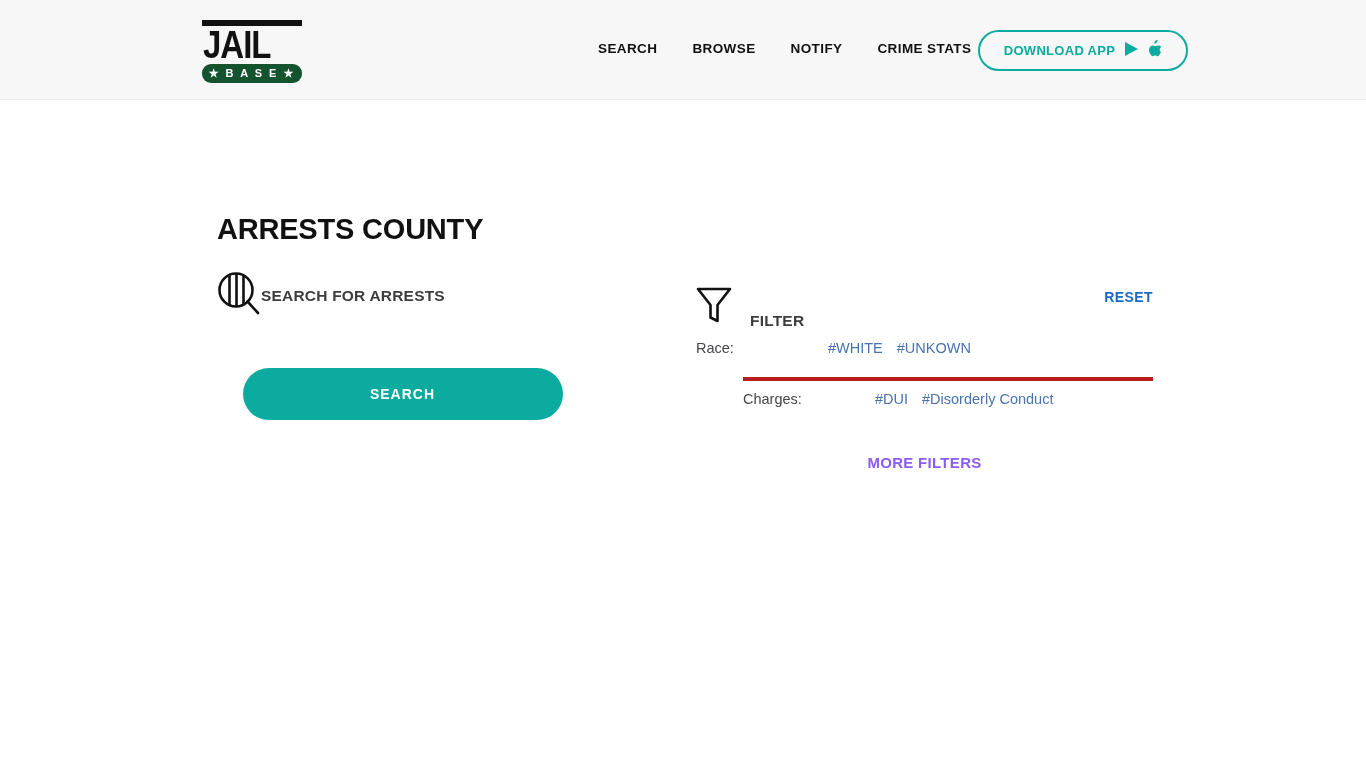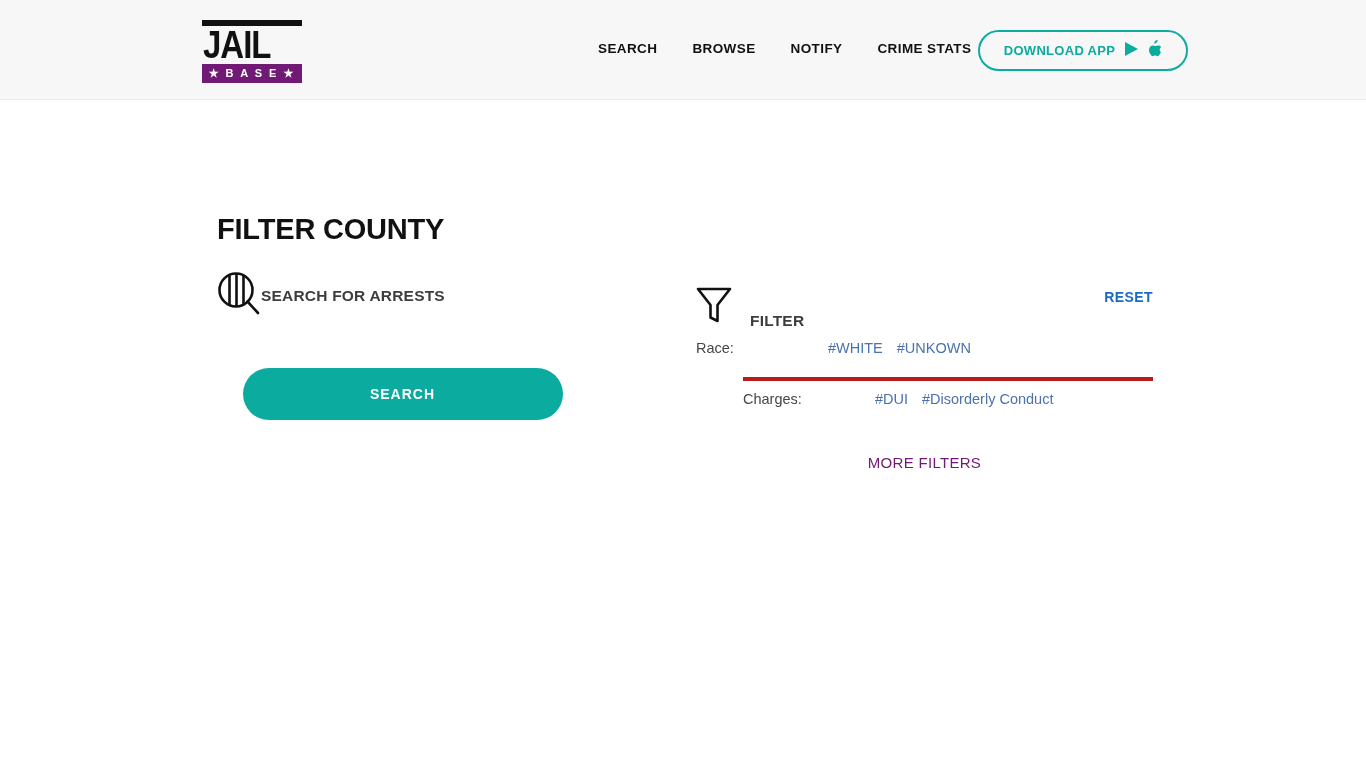--- a/index.html
+++ b/index.html
@@ -45,28 +45,29 @@
     color: #111112;
     font-stretch: condensed;
     transform: scaleY(1.15);
     transform-origin: left top;
     padding-left: 1px;
   }
   .logo-base {
     margin-top: 6px;
     width: 100px;
     height: 19px;
-    background: #701a75;
+    background: #14532d;
     color: #ffffff;
     font-size: 11px;
     font-weight: bold;
     letter-spacing: 2px;
     display: flex;
     align-items: center;
     justify-content: center;
+    border-radius: 9px;
   }
 
   .main-nav {
     position: absolute;
     left: 598px;
     top: 41px;
     display: flex;
     align-items: center;
     gap: 0px;
   }
@@ -233,23 +234,23 @@
     color: #4a72ad;
     text-decoration: none;
     white-space: nowrap;
     cursor: pointer;
   }
   .more-filters {
     display: block;
     text-align: center;
     margin-top: 30px;
     font-size: 15px;
-    font-weight: normal;
+    font-weight: bold;
     letter-spacing: 0.3px;
-    color: #701a75;
+    color: #8b5cf6;
     text-decoration: none;
     cursor: pointer;
   }
 </style>
 </head>
 <body>
 
 <div class="site-header">
   <div class="header-inner">
 
@@ -278,21 +279,21 @@
           <path d="M9.6 0c.1 1-.3 1.9-.9 2.6-.6.7-1.5 1.2-2.4 1.1-.1-1 .4-2 .9-2.6C7.9.4 8.9-.1 9.6 0zM12.8 12.3c-.3.8-.5 1.1-.9 1.8-.6.9-1.4 2.1-2.4 2.1-.9 0-1.1-.6-2.3-.6s-1.5.6-2.3.6c-1 0-1.8-1-2.4-2C.8 12.4.6 9.1 1.7 7.4c.8-1.2 2-1.9 3.1-1.9 1.2 0 1.9.6 2.9.6.9 0 1.5-.6 2.9-.6 1 0 2.1.6 2.8 1.5-2.5 1.4-2.1 4.9.4 5.3z" fill="#0caba0"></path>
         </svg>
       </span>
     </a>
 
   </div>
 </div>
 
 <div class="page">
 
-  <h1 class="page-title">FILTER COUNTY</h1>
+  <h1 class="page-title">ARRESTS COUNTY</h1>
 
   <div class="columns">
 
     <div class="search-col">
       <div class="section-head">
         <span>
           <svg width="44" height="46" viewBox="0 0 44 46" aria-hidden="true">
             <circle cx="19" cy="19" r="16.5" fill="none" stroke="#111112" stroke-width="2.6"></circle>
             <line x1="12.5" y1="4.2" x2="12.5" y2="33.8" stroke="#111112" stroke-width="2.6"></line>
             <line x1="19.5" y1="2.6" x2="19.5" y2="35.4" stroke="#111112" stroke-width="2.6"></line>

